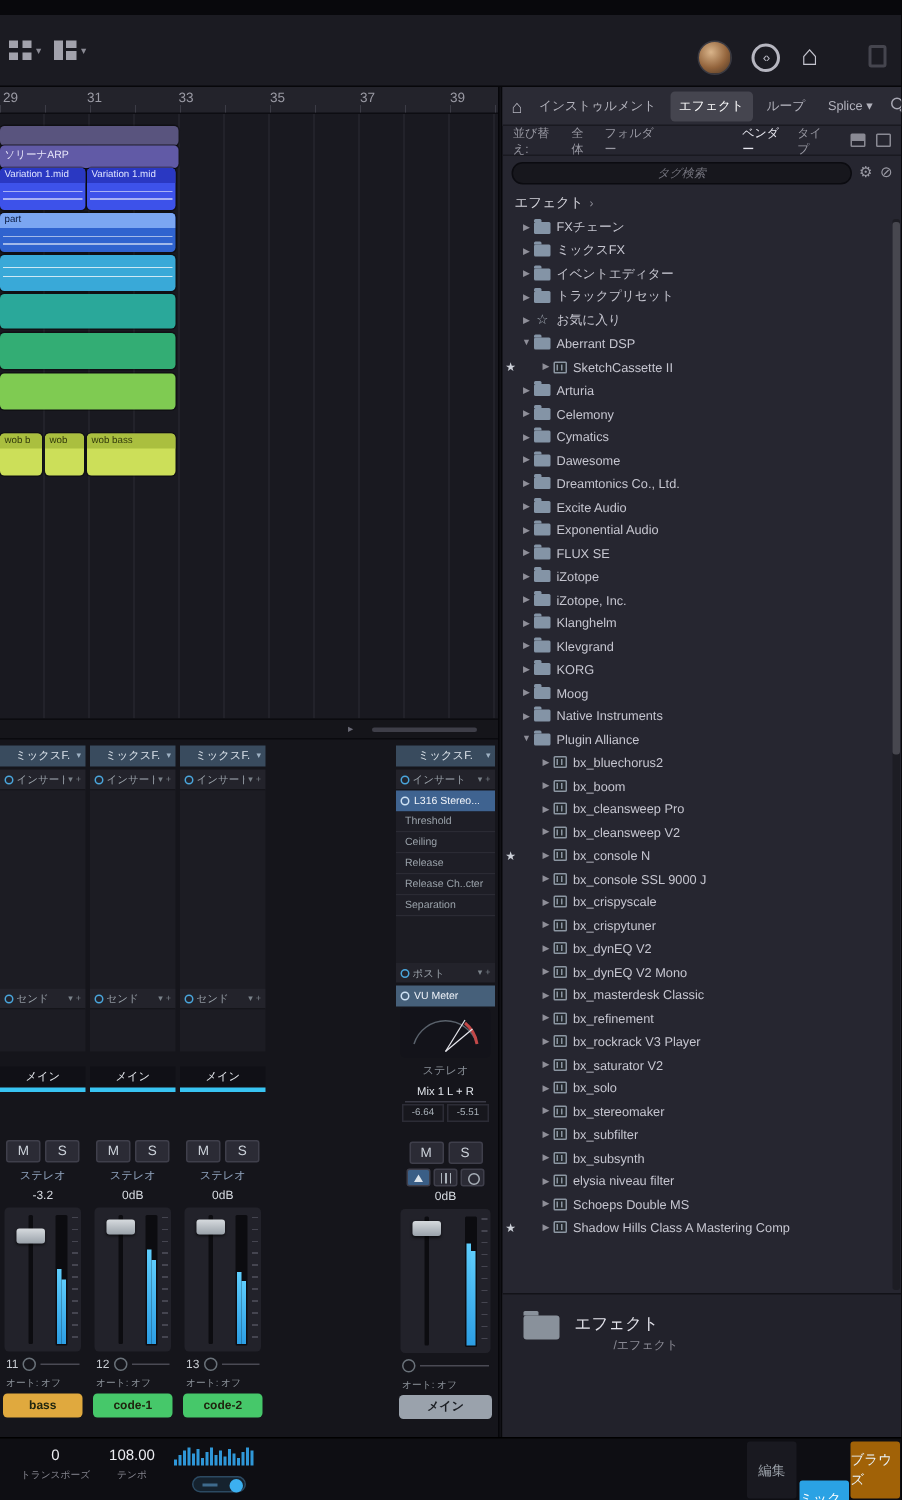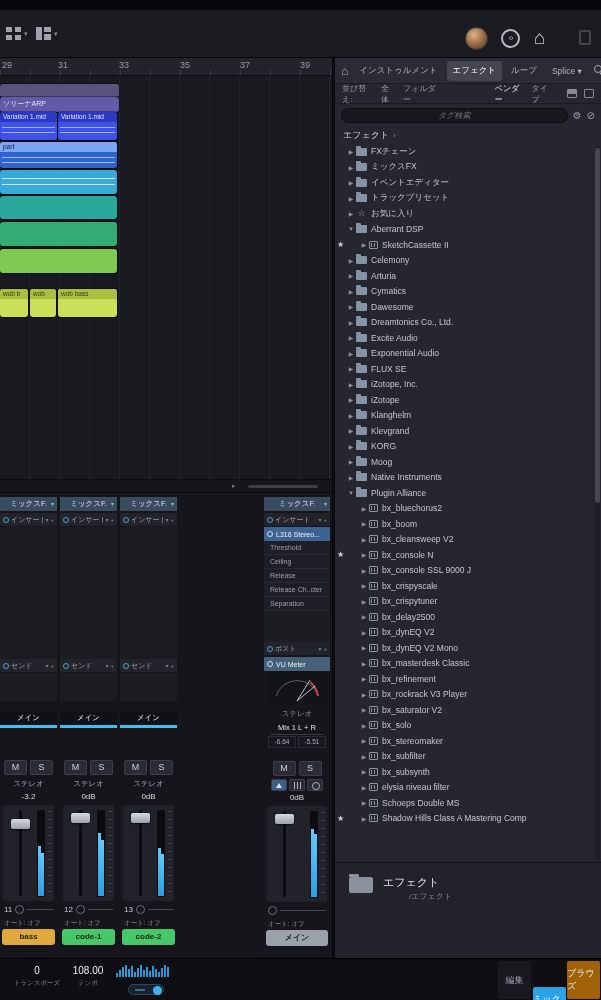--- a/index.html
+++ b/index.html
@@ -528,32 +528,32 @@
           <span class="t-star">★</span>
           <span style="width: 13px; flex: 0 0 auto;"></span>
           <span class="t-arrow">▶</span>
           <span class="ic-plugin"></span>
           <span class="t-label">SketchCassette II</span>
         </div>
         <div class="t-row">
           <span class="t-star"></span>
           <span class="t-arrow">▶</span>
           <span class="ic-folder"></span>
+          <span class="t-label">Arturia</span>
+        </div>
+        <div class="t-row">
+          <span class="t-star"></span>
+          <span class="t-arrow">▶</span>
+          <span class="ic-folder"></span>
           <span class="t-label">Celemony</span>
         </div>
         <div class="t-row">
           <span class="t-star"></span>
           <span class="t-arrow">▶</span>
           <span class="ic-folder"></span>
-          <span class="t-label">Arturia</span>
-        </div>
-        <div class="t-row">
-          <span class="t-star"></span>
-          <span class="t-arrow">▶</span>
-          <span class="ic-folder"></span>
           <span class="t-label">Cymatics</span>
         </div>
         <div class="t-row">
           <span class="t-star"></span>
           <span class="t-arrow">▶</span>
           <span class="ic-folder"></span>
           <span class="t-label">Dawesome</span>
         </div>
         <div class="t-row">
           <span class="t-star"></span>
@@ -576,32 +576,32 @@
         <div class="t-row">
           <span class="t-star"></span>
           <span class="t-arrow">▶</span>
           <span class="ic-folder"></span>
           <span class="t-label">FLUX SE</span>
         </div>
         <div class="t-row">
           <span class="t-star"></span>
           <span class="t-arrow">▶</span>
           <span class="ic-folder"></span>
+          <span class="t-label">iZotope</span>
+        </div>
+        <div class="t-row">
+          <span class="t-star"></span>
+          <span class="t-arrow">▶</span>
+          <span class="ic-folder"></span>
           <span class="t-label">iZotope, Inc.</span>
         </div>
         <div class="t-row">
           <span class="t-star"></span>
           <span class="t-arrow">▶</span>
           <span class="ic-folder"></span>
-          <span class="t-label">iZotope</span>
-        </div>
-        <div class="t-row">
-          <span class="t-star"></span>
-          <span class="t-arrow">▶</span>
-          <span class="ic-folder"></span>
           <span class="t-label">Klanghelm</span>
         </div>
         <div class="t-row">
           <span class="t-star"></span>
           <span class="t-arrow">▶</span>
           <span class="ic-folder"></span>
           <span class="t-label">Klevgrand</span>
         </div>
         <div class="t-row">
           <span class="t-star"></span>
@@ -639,20 +639,27 @@
           <span style="width: 13px; flex: 0 0 auto;"></span>
           <span class="t-arrow">▶</span>
           <span class="ic-plugin"></span>
           <span class="t-label">bx_boom</span>
         </div>
         <div class="t-row">
           <span class="t-star"></span>
           <span style="width: 13px; flex: 0 0 auto;"></span>
           <span class="t-arrow">▶</span>
           <span class="ic-plugin"></span>
+          <span class="t-label">bx_cleansweep Pro</span>
+        </div>
+        <div class="t-row">
+          <span class="t-star"></span>
+          <span style="width: 13px; flex: 0 0 auto;"></span>
+          <span class="t-arrow">▶</span>
+          <span class="ic-plugin"></span>
           <span class="t-label">bx_cleansweep V2</span>
         </div>
         <div class="t-row">
           <span class="t-star">★</span>
           <span style="width: 13px; flex: 0 0 auto;"></span>
           <span class="t-arrow">▶</span>
           <span class="ic-plugin"></span>
           <span class="t-label">bx_console N</span>
         </div>
         <div class="t-row">
@@ -668,27 +675,20 @@
           <span class="t-arrow">▶</span>
           <span class="ic-plugin"></span>
           <span class="t-label">bx_crispyscale</span>
         </div>
         <div class="t-row">
           <span class="t-star"></span>
           <span style="width: 13px; flex: 0 0 auto;"></span>
           <span class="t-arrow">▶</span>
           <span class="ic-plugin"></span>
           <span class="t-label">bx_crispytuner</span>
-        </div>
-        <div class="t-row">
-          <span class="t-star"></span>
-          <span style="width: 13px; flex: 0 0 auto;"></span>
-          <span class="t-arrow">▶</span>
-          <span class="ic-plugin"></span>
-          <span class="t-label">bx_delay2500</span>
         </div>
         <div class="t-row">
           <span class="t-star"></span>
           <span style="width: 13px; flex: 0 0 auto;"></span>
           <span class="t-arrow">▶</span>
           <span class="ic-plugin"></span>
           <span class="t-label">bx_dynEQ V2</span>
         </div>
         <div class="t-row">
           <span class="t-star"></span>

